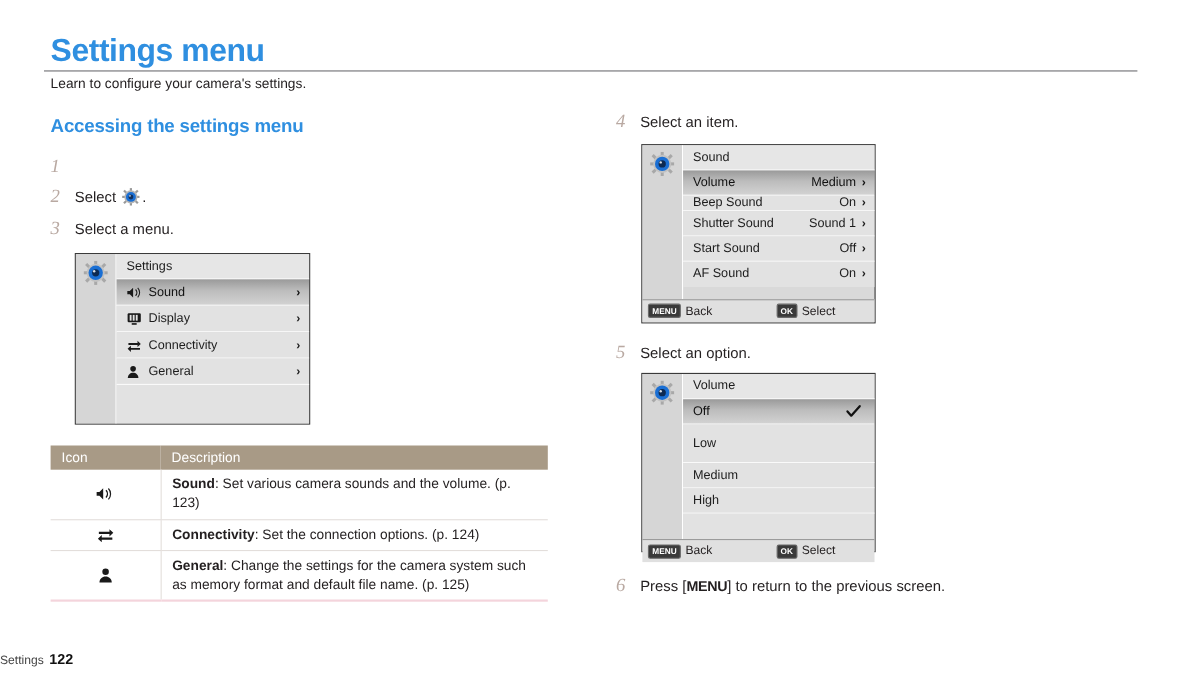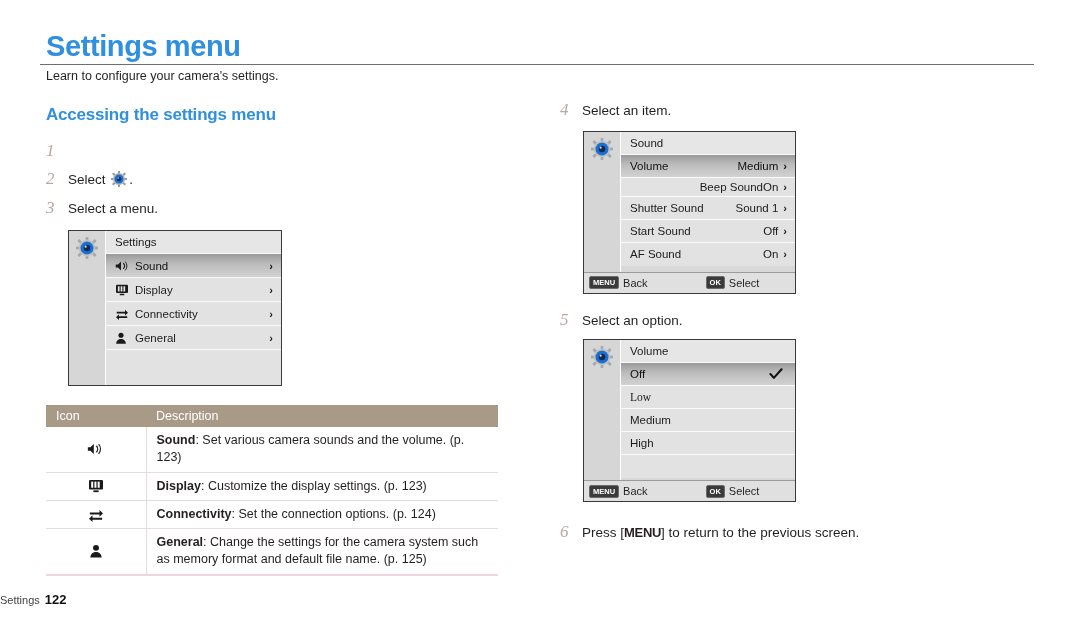--- a/index.html
+++ b/index.html
@@ -292,34 +292,20 @@
                   <path d="M13.6 2.2a8.5 8.5 0 010 11.6" stroke="#1a1a1a" stroke-width="1.3" fill="none"></path>
                 </svg>
             </span>
           </td>
           <td><b>Sound</b><span>: Set various camera sounds and the volume. (p. 123)</span></td>
         </tr>
         <tr>
           <td class="c1">
             <span>
               <svg viewBox="0 0 18 16" width="16" height="14" style="margin:0 auto;">
-                  <rect x="1" y="1" width="16" height="11" rx="1.5" fill="#1a1a1a"></rect>
-                  <rect x="3.5" y="3" width="2.3" height="7" fill="#ffffff"></rect>
-                  <rect x="7.2" y="3" width="2.3" height="7" fill="#ffffff"></rect>
-                  <rect x="10.9" y="3" width="2.3" height="7" fill="#ffffff"></rect>
-                  <rect x="6" y="13" width="6" height="2" fill="#1a1a1a"></rect>
-                </svg>
-            </span>
-          </td>
-          <td><b>Display</b><span>: Customize the display settings. (p. 123)</span></td>
-        </tr>
-        <tr>
-          <td class="c1">
-            <span>
-              <svg viewBox="0 0 18 16" width="16" height="14" style="margin:0 auto;">
                   <path d="M2 5h11v-2.6L17 6.2 13 10V7.4H2z" fill="#1a1a1a"></path>
                   <path d="M16 11H5v-2.6L1 12.2 5 16v-2.6h11z" fill="#1a1a1a"></path>
                 </svg>
             </span>
           </td>
           <td><b>Connectivity</b><span>: Set the connection options. (p. 124)</span></td>
         </tr>
         <tr>
           <td class="c1">
             <span>
@@ -366,21 +352,21 @@
         </div>
         <div class="screen-list">
           <div class="srow titlerow" style="height:23px;">
             <span class="lbl">Sound</span>
           </div>
           <div class="srow sel" style="height:23px;">
             <span class="lbl">Volume</span>
             <span class="val">Medium</span>
             <span class="chev">›</span>
           </div>
-          <div class="srow" style="height:19px;text-align:right;">
+          <div class="srow" style="height:14px;">
             <span class="lbl">Beep Sound</span>
             <span class="val">On</span>
             <span class="chev">›</span>
           </div>
           <div class="srow" style="height:23px;">
             <span class="lbl">Shutter Sound</span>
             <span class="val">Sound 1</span>
             <span class="chev">›</span>
           </div>
           <div class="srow" style="height:23px;">
@@ -440,21 +426,21 @@
             <span class="lbl">Volume</span>
           </div>
           <div class="srow sel" style="height:23px;">
             <span class="lbl">Off</span>
             <span style="margin-right:4px;">
               <svg viewBox="0 0 16 14" width="14" height="12">
                   <path d="M1.5 7l4 4.5L14.5 1.5" stroke="#111" stroke-width="2.4" fill="none" stroke-linecap="round" stroke-linejoin="round"></path>
                 </svg>
             </span>
           </div>
-          <div class="srow" style="height:23px;font-family:Liberation Serif, serif;">
+          <div class="srow" style="height:35px;">
             <span class="lbl">Low</span>
           </div>
           <div class="srow" style="height:23px;">
             <span class="lbl">Medium</span>
           </div>
           <div class="srow" style="height:23px;">
             <span class="lbl">High</span>
           </div>
           <div class="srow blank" style="height:23px; border-bottom:none;"></div>
         </div>

